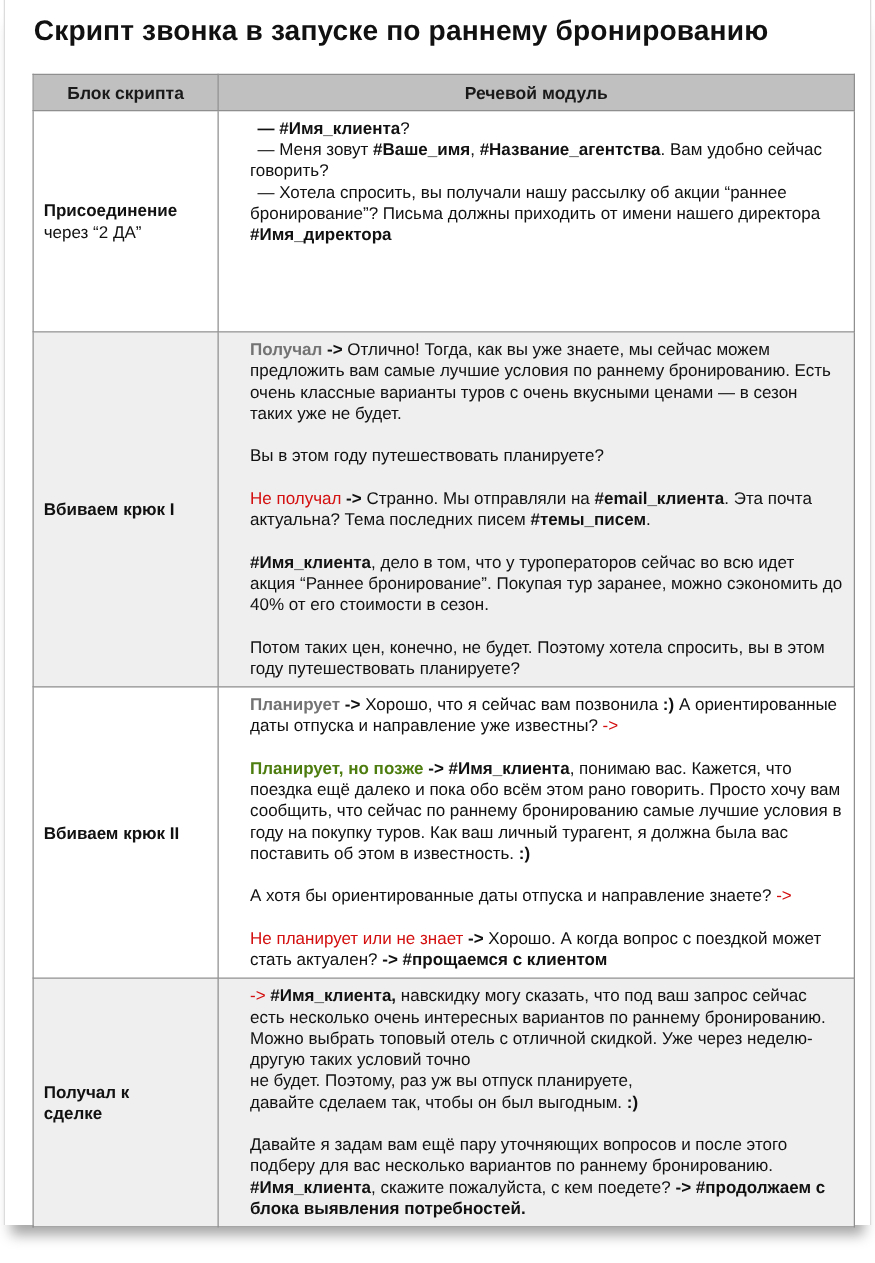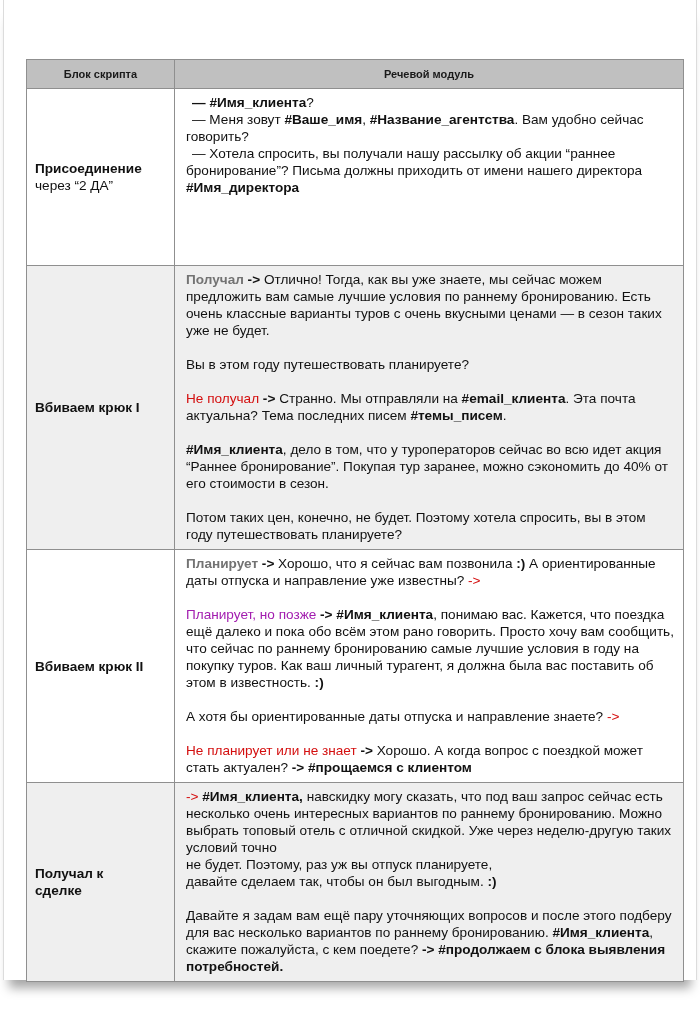--- a/index.html
+++ b/index.html
@@ -18,42 +18,43 @@
     font-size:22.5px; font-weight:bold; letter-spacing:0.1px; color:#111;
     white-space:nowrap;
   }
   table.script {
     position:absolute; left:22px; top:59px; width:657px;
     border-collapse:collapse; table-layout:fixed;
     font-size:13.6px; line-height:17px;
   }
   table.script th, table.script td { border:1px solid #8f8f8f; }
   table.script th {
-    background:#c0c0c0; height:28px; font-weight:bold; font-size:11px; color:#1a1a1a;
+    background:#c0c0c0; height:28px; font-weight:bold; font-size:14px; color:#1a1a1a;
     text-align:center; padding:0;
   }
   col.c1 { width:148px; }
   col.c2 { width:509px; }
   td.block { vertical-align:middle; padding:0 8px 0 8px; font-size:13.6px; }
   td.block .bname { font-weight:bold; }
-  td.content { vertical-align:top; padding:5px 8px 6px 11px; }
+  td.content { vertical-align:top; padding:5px 8px 6px 25px; }
   tr.white td { background:#ffffff; }
   tr.gray td { background:#efefef; }
   .p { margin:0; }
   .gap { height:17px; }
   .b { font-weight:bold; }
   .green { color:#737373; font-weight:bold; }
   .red { color:#d40f0f; font-weight:normal; }
-  .orange { color:#a21caf; font-weight:normal; }
+  .orange { color:#4d7c0f; font-weight:bold; }
   .indent { padding-left:6px; }
 </style>
 </head>
 <body>
 
 <div class="sheet">
+  <h1 class="title">Скрипт звонка в запуске по раннему бронированию</h1>
 
   <table class="script">
     <colgroup>
         <col class="c1">
         <col class="c2">
       </colgroup>
     <thead>
       <tr>
         <th>Блок скрипта</th>
         <th>Речевой модуль</th>

